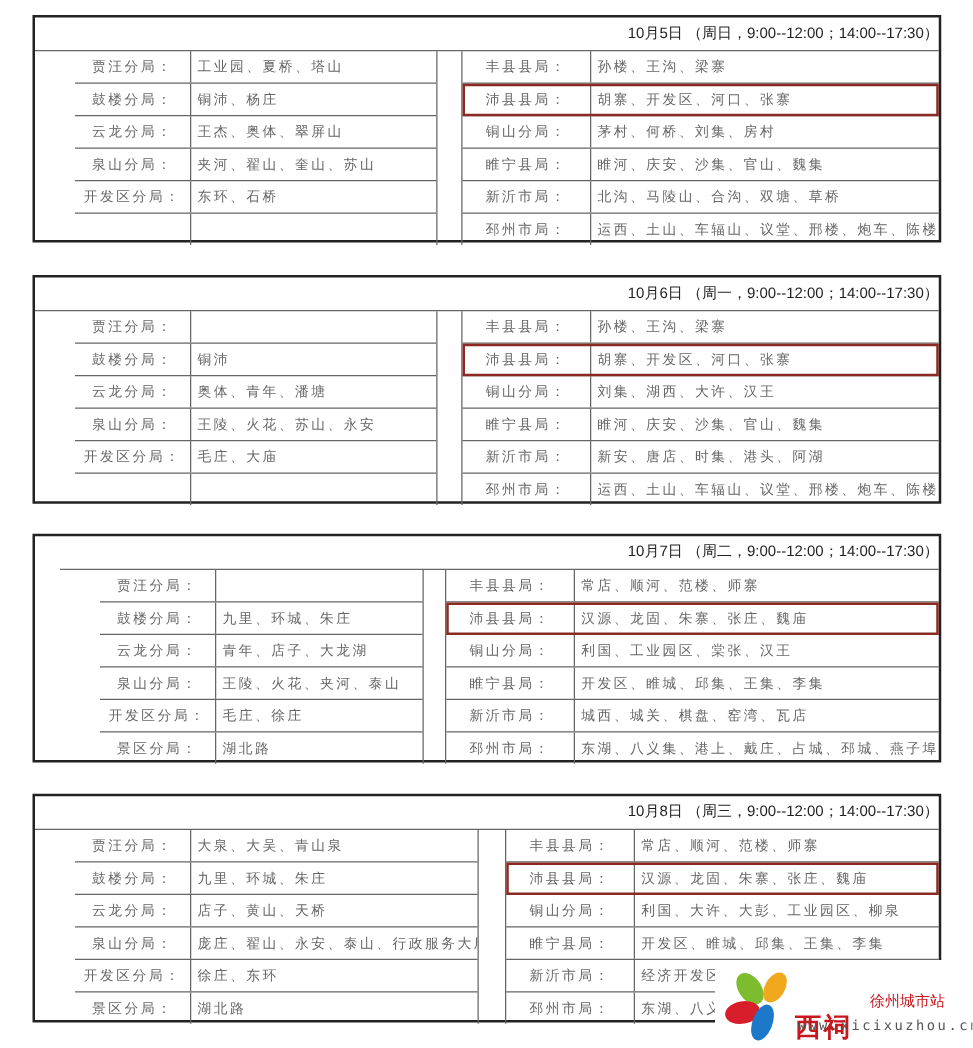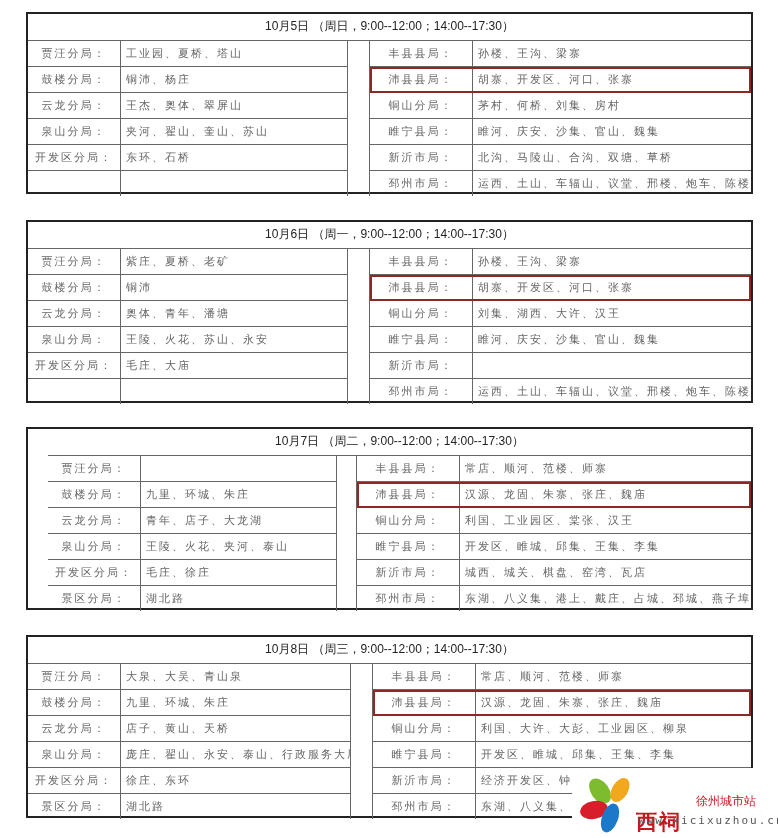--- a/index.html
+++ b/index.html
@@ -1,22 +1,22 @@
 <!DOCTYPE html>
 <html><head>
 <meta charset="utf-8">
 <style>
   html, body { margin:0; padding:0; background:#ffffff; }
   body { width:778px; height:838px; position:relative; overflow:hidden;
          font-family: "DejaVu Sans", "Liberation Sans", sans-serif; color:#555; }
   .sched { position:absolute; left:26px; width:727px; border:2px solid #222;
            box-sizing:border-box; background:#fff; }
-  .sched-header { height:26px; line-height:25px; text-align:center; font-size:12px; color:#222;
+  .sched-header { height:26px; line-height:25px; text-align:right; font-size:12px; color:#222;
                   border-bottom:1px solid #666; font-family:"Liberation Sans", sans-serif; }
-  .sched-body { display:flex; }
+  .sched-body { display:flex;margin-left:32px; }
   .half { display:flex; flex-direction:column; }
   .half-left { width:322px; }
   .gap-col { width:21px; border-left:1px solid #666; border-right:1px solid #666; }
   .half-right { flex:1; }
   .row { display:flex; height:26px; border-bottom:1px solid #666; box-sizing:border-box; position:relative; }
   .row:last-child { border-bottom:none; height:25px; }
   .label { width:92px; border-right:1px solid #666; text-align:center; font-size:11px; line-height:25px;
            letter-spacing:2px; color:#666; font-family:"DejaVu Serif", serif; white-space:nowrap; }
   .half-right .label { width:102px; }
   .value { flex:1; padding-left:5px; font-size:11px; line-height:25px; letter-spacing:2px; color:#666;
@@ -92,21 +92,20 @@
     </div>
   </div>
 </div>
 
 <div class="sched" style="top:220px;height:183px;">
   <div class="sched-header">10月6日 （周一，9:00--12:00；14:00--17:30）</div>
   <div class="sched-body">
     <div class="half half-left">
       <div class="row">
           <div class="label">贾汪分局：</div>
-          <div class="value">紫庄、夏桥、老矿</div>
         </div>
       <div class="row">
           <div class="label">鼓楼分局：</div>
           <div class="value">铜沛</div>
         </div>
       <div class="row">
           <div class="label">云龙分局：</div>
           <div class="value">奥体、青年、潘塘</div>
         </div>
       <div class="row">
@@ -135,20 +134,21 @@
       <div class="row">
           <div class="label">铜山分局：</div>
           <div class="value">刘集、湖西、大许、汉王</div>
         </div>
       <div class="row">
           <div class="label">睢宁县局：</div>
           <div class="value">睢河、庆安、沙集、官山、魏集</div>
         </div>
       <div class="row">
           <div class="label">新沂市局：</div>
+          <div class="value">新安、唐店、时集、港头、阿湖</div>
         </div>
       <div class="row">
           <div class="label">邳州市局：</div>
           <div class="value">运西、土山、车辐山、议堂、邢楼、炮车、陈楼</div>
         </div>
     </div>
   </div>
 </div>
 
 <div class="sched" style="top:427px;height:183px;padding-left:20px;">

